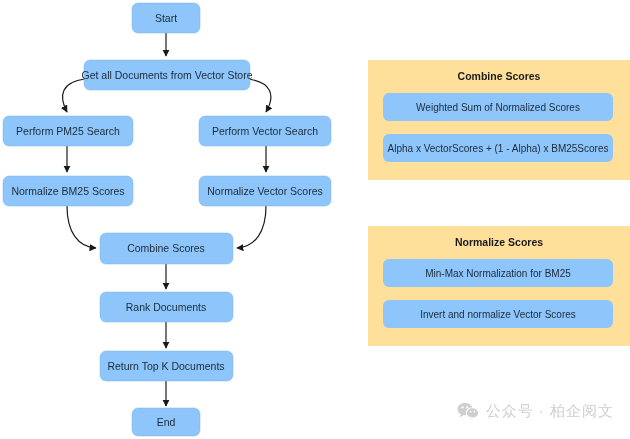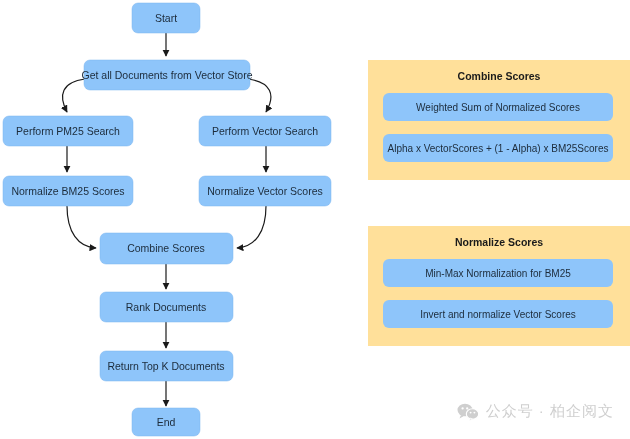--- a/index.html
+++ b/index.html
@@ -58,21 +58,20 @@
     font-size: 10px;
     fill: #1c2b3a;
     text-anchor: middle;
     dominant-baseline: middle;
   }
   .watermark {
     position: absolute;
     right: 16px;
     bottom: 18px;
     display: flex;
-    align-items: center;
     gap: 7px;
     color: #cfcfcf;
     font-size: 15px;
     font-family: "Liberation Sans", sans-serif;
     letter-spacing: 1px;
     user-select: none;
   }
   .wechat-icon { display: block; }
 </style>
 </head>

